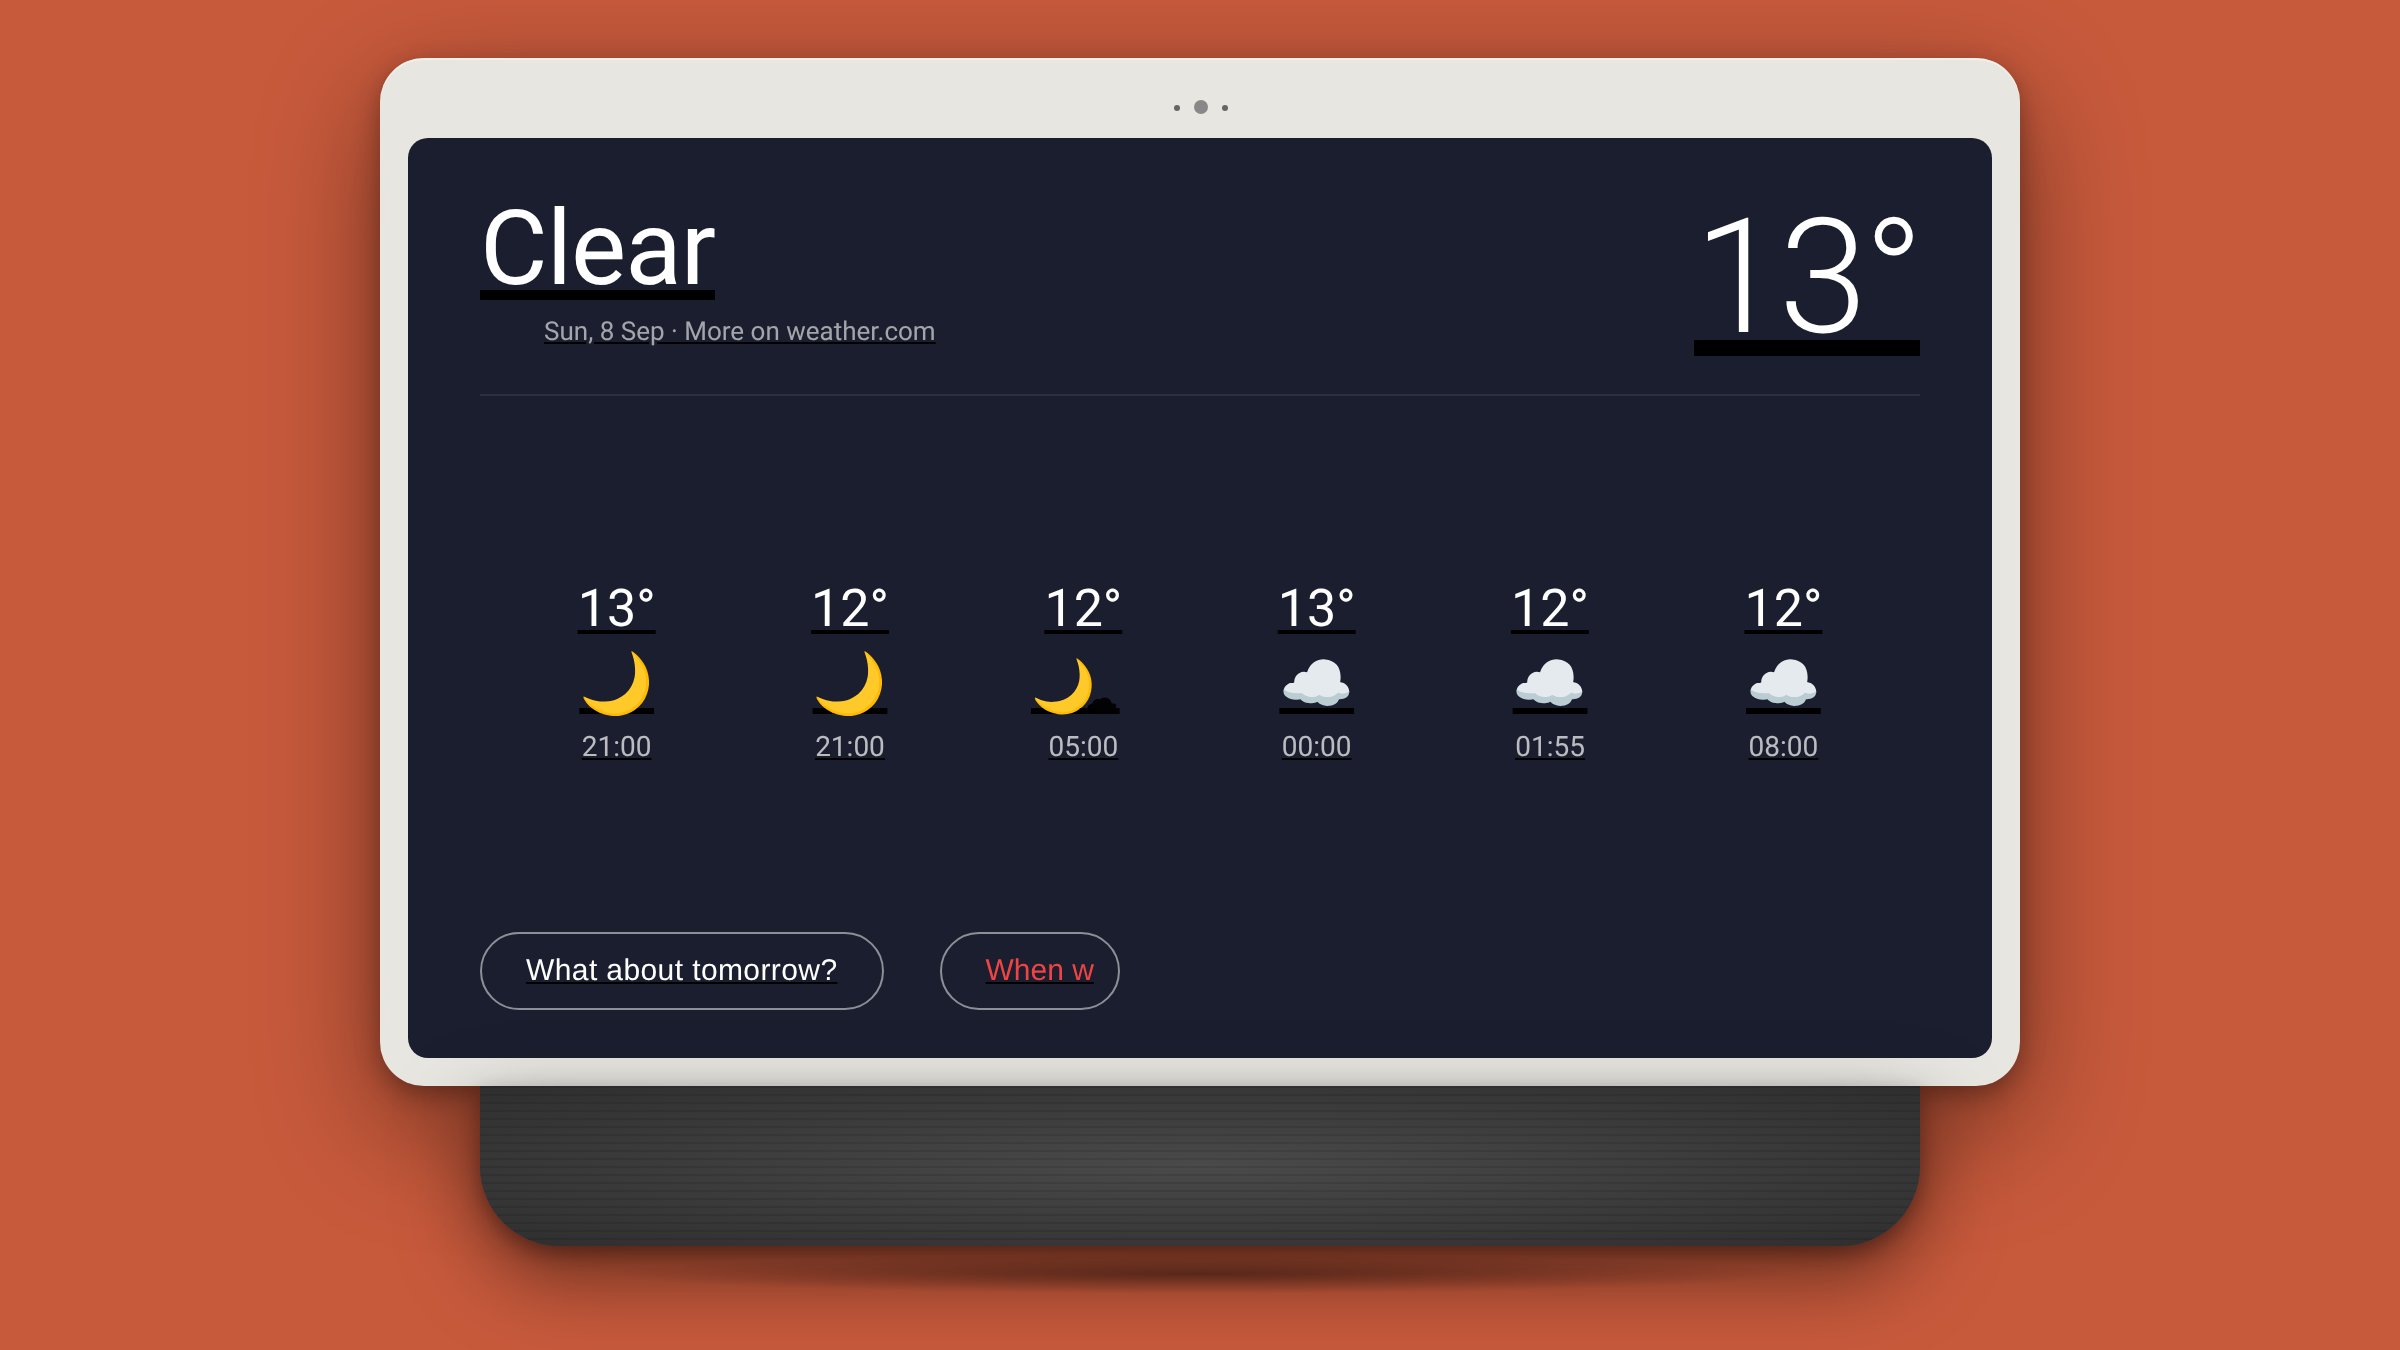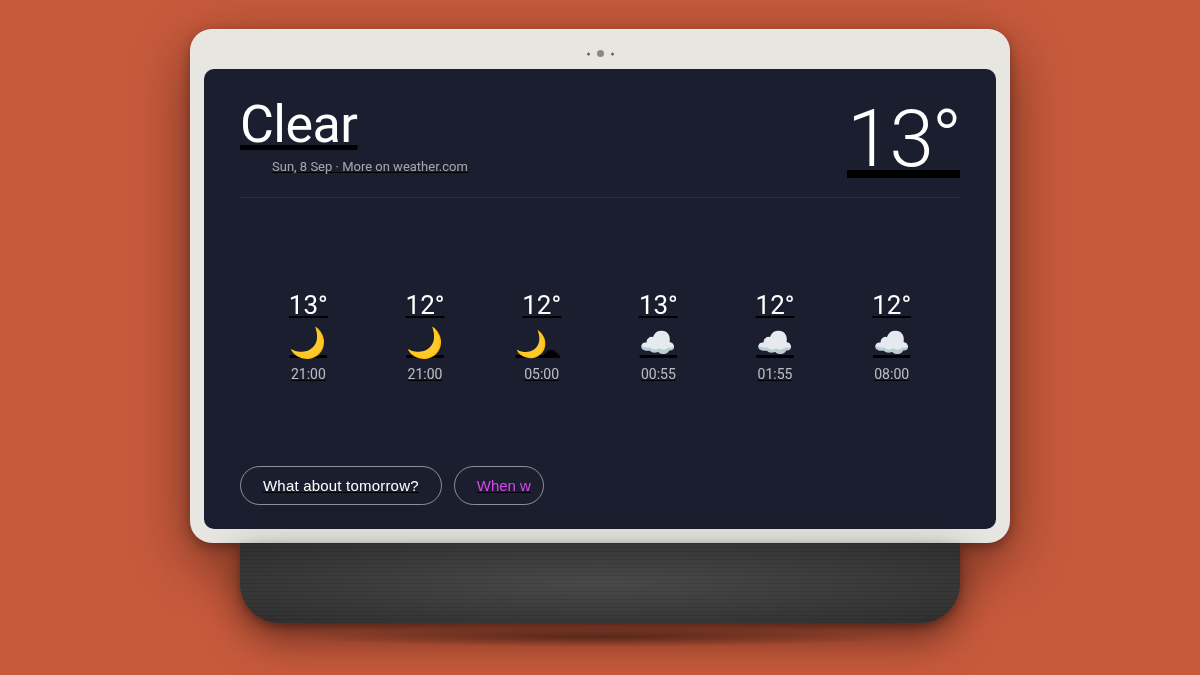--- a/index.html
+++ b/index.html
@@ -153,21 +153,21 @@
     .hour-time {
       font-size: 14px;
       color: rgba(255,255,255,0.7);
       font-weight: 400;
       text-align: center;
     }
 
     
     .suggestions {
       display: flex;
-      gap: 12px;
+      gap: 28px;
       margin-top: 18px;
       padding-top: 4px;
     }
 
     .suggestion-btn {
       border: 1.5px solid rgba(255,255,255,0.5);
       border-radius: 24px;
       padding: 10px 22px;
       color: #ffffff;
       font-size: 15px;
@@ -175,21 +175,21 @@
       background: transparent;
       white-space: nowrap;
       cursor: pointer;
       letter-spacing: 0.2px;
     }
 
     .suggestion-btn-partial {
       border: 1.5px solid rgba(255,255,255,0.5);
       border-radius: 24px;
       padding: 10px 22px;
-      color: #d946ef;
+      color: #ef4444;
       font-size: 15px;
       font-weight: 400;
       background: transparent;
       white-space: nowrap;
       cursor: pointer;
       overflow: hidden;
       max-width: 90px;
     }
 
     
@@ -298,21 +298,21 @@
           <div class="hour-temp">12°</div>
           <div class="hour-icon" style="font-size:30px; position:relative; display:inline-block;">
             <span style="font-size:26px;">🌙</span><span style="font-size:20px; position:relative; left:-8px; top:4px; opacity:0.9;">☁</span>
           </div>
           <div class="hour-time">05:00</div>
         </div>
 
         <div class="hour-item">
           <div class="hour-temp">13°</div>
           <div class="hour-icon" style="font-size:30px;">☁️</div>
-          <div class="hour-time">00:55</div>
+          <div class="hour-time">00:00</div>
         </div>
 
         <div class="hour-item">
           <div class="hour-temp">12°</div>
           <div class="hour-icon" style="font-size:30px;">☁️</div>
           <div class="hour-time">01:55</div>
         </div>
 
         <div class="hour-item">
           <div class="hour-temp">12°</div>

